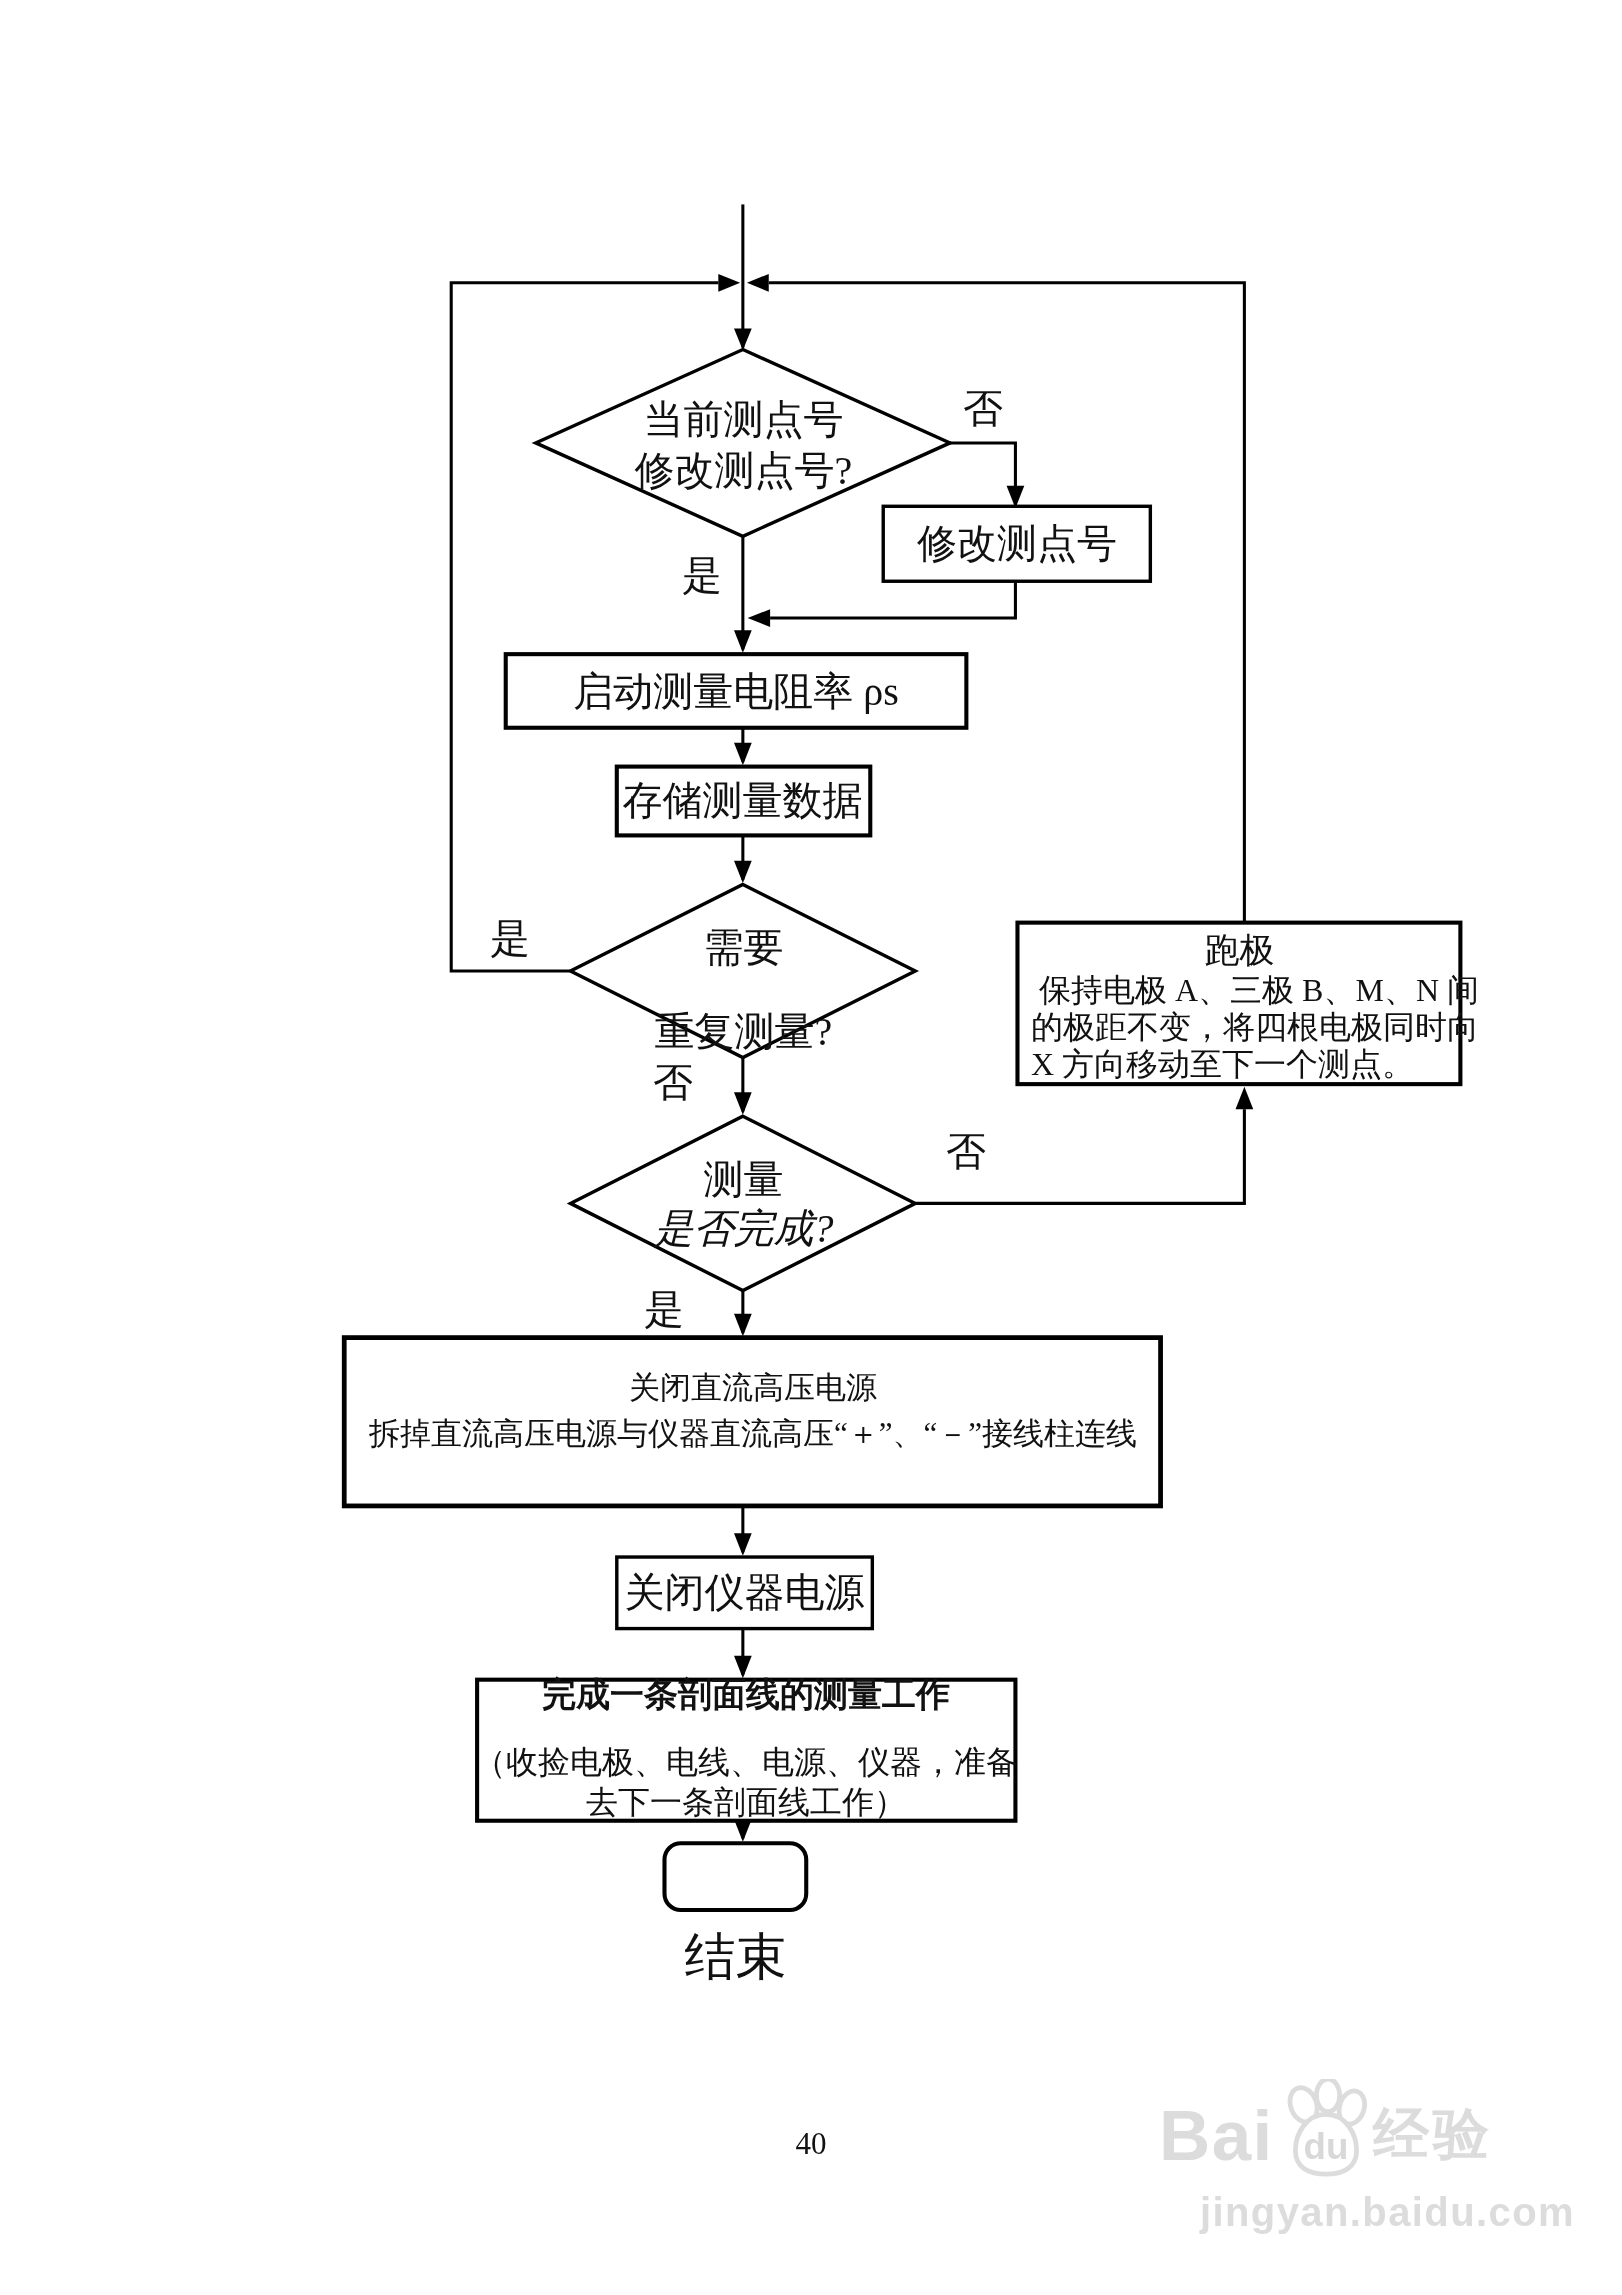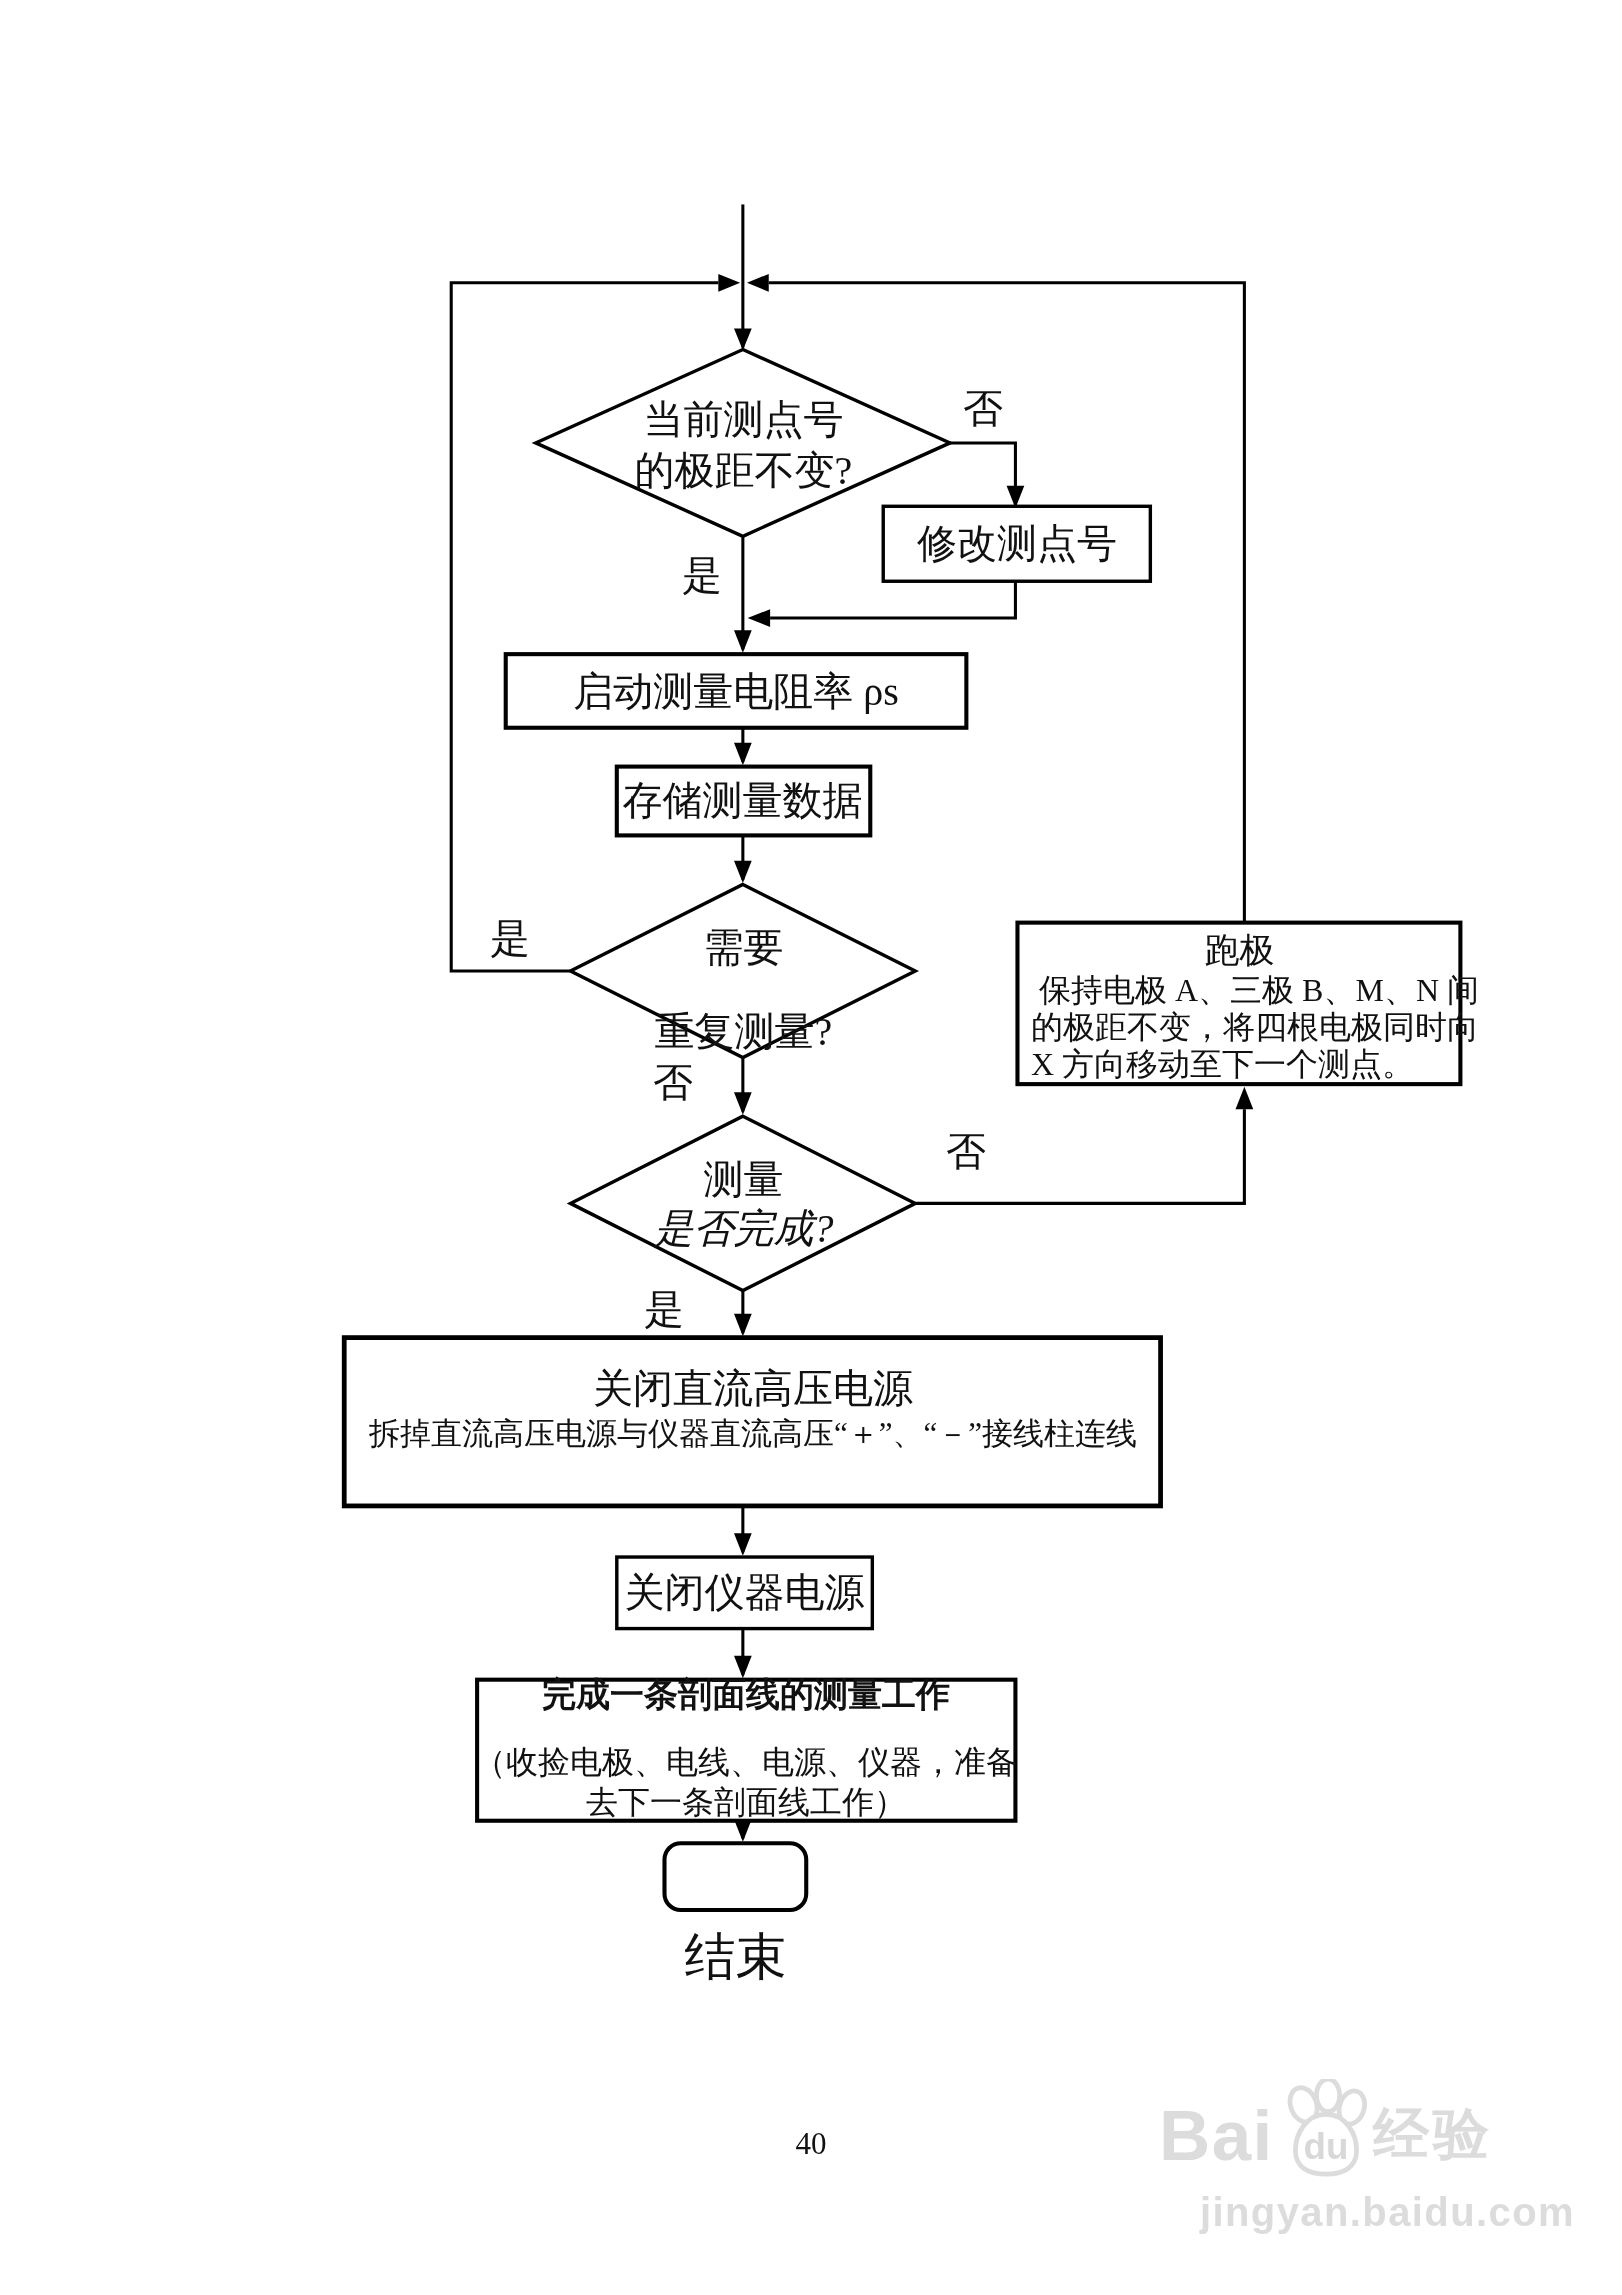--- a/index.html
+++ b/index.html
@@ -93,21 +93,21 @@
       <rect x="1493" y="1354" width="650" height="237" stroke-width="6"></rect>
       <polygon points="1090,1638 1343,1766 1090,1894 837,1766" stroke-width="5"></polygon>
       <rect x="505" y="1963" width="1198" height="247" stroke-width="7"></rect>
       <rect x="905" y="2285" width="375" height="105" stroke-width="5"></rect>
       <rect x="700" y="2465" width="790" height="207" stroke-width="6"></rect>
       <rect x="975" y="2705" width="208" height="98" rx="24" stroke-width="6"></rect>
     </g>
   </svg>
 
   <div class="txt" style="left:573px;top:397px;width:341px;height:45px;">当前测点号</div>
-  <div class="txt" style="left:573px;top:448px;width:341px;height:45px;">的极距不变?</div>
+  <div class="txt" style="left:573px;top:448px;width:341px;height:45px;">修改测点号?</div>
 
   <div class="txt" style="left:949px;top:386px;width:68px;height:45px;">否</div>
   <div class="txt" style="left:668px;top:553px;width:68px;height:45px;">是</div>
 
   <div class="txt" style="left:886px;top:521px;width:262px;height:45px;">修改测点号</div>
 
   <div class="txt" style="left:511px;top:669px;width:450px;height:45px;">启动测量电阻率 ρs</div>
 
   <div class="txt" style="left:620px;top:778px;width:245px;height:45px;">存储测量数据</div>
 
@@ -121,21 +121,21 @@
   <div class="txt left small" style="left:1039px;top:973px;width:419px;height:35px;">保持电极 A、三极 B、M、N 间</div>
   <div class="txt left small" style="left:1031px;top:1010px;width:426px;height:35px;">的极距不变，将四根电极同时向</div>
   <div class="txt left small" style="left:1031px;top:1047px;width:426px;height:35px;">X 方向移动至下一个测点。</div>
 
   <div class="txt" style="left:607px;top:1157px;width:273px;height:45px;">测量</div>
   <div class="txt" style="left:607px;top:1206px;width:273px;height:45px;font-style:italic;">是否完成?</div>
 
   <div class="txt" style="left:932px;top:1129px;width:68px;height:45px;">否</div>
   <div class="txt" style="left:630px;top:1287px;width:68px;height:45px;">是</div>
 
-  <div class="txt" style="left:346px;top:1366px;width:814px;height:45px;font-size:40px;">关闭直流高压电源</div>
+  <div class="txt" style="left:346px;top:1366px;width:814px;height:45px;font-size:31px;">关闭直流高压电源</div>
   <div class="txt" style="left:346px;top:1412px;width:814px;height:45px;font-size:31px;">拆掉直流高压电源与仪器直流高压“＋”、“－”接线柱连线</div>
 
   <div class="txt" style="left:618px;top:1570px;width:253px;height:45px;">关闭仪器电源</div>
 
   <div class="txt bold" style="left:478px;top:1673px;width:536px;height:44px;font-size:34px;">完成一条剖面线的测量工作</div>
   <div class="txt" style="left:478px;top:1742px;width:536px;height:41px;font-size:32px;">（收捡电极、电线、电源、仪器，准备</div>
   <div class="txt" style="left:478px;top:1782px;width:536px;height:41px;font-size:32px;">去下一条剖面线工作）</div>
 
   <div class="txt" style="left:666px;top:1935px;width:139px;height:45px;font-size:51px;">结束</div>
 

